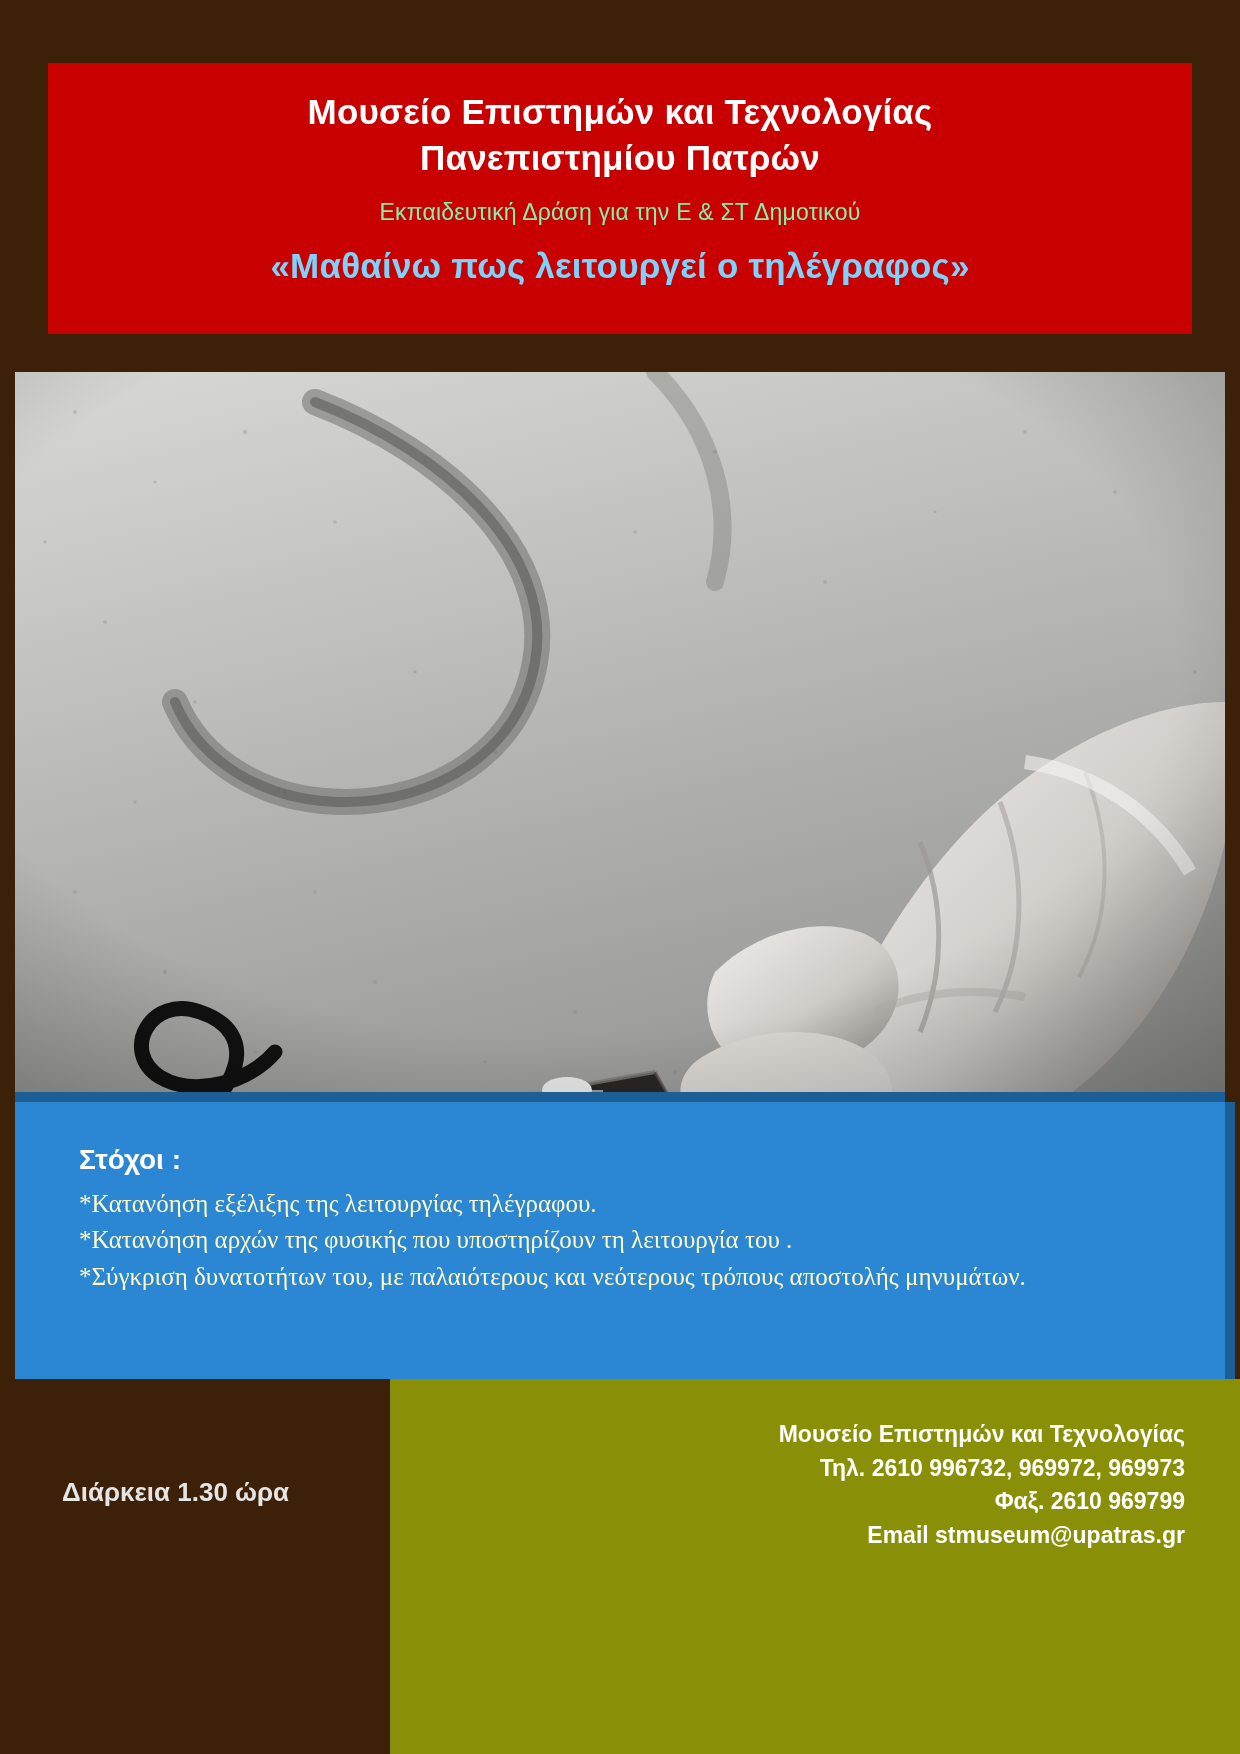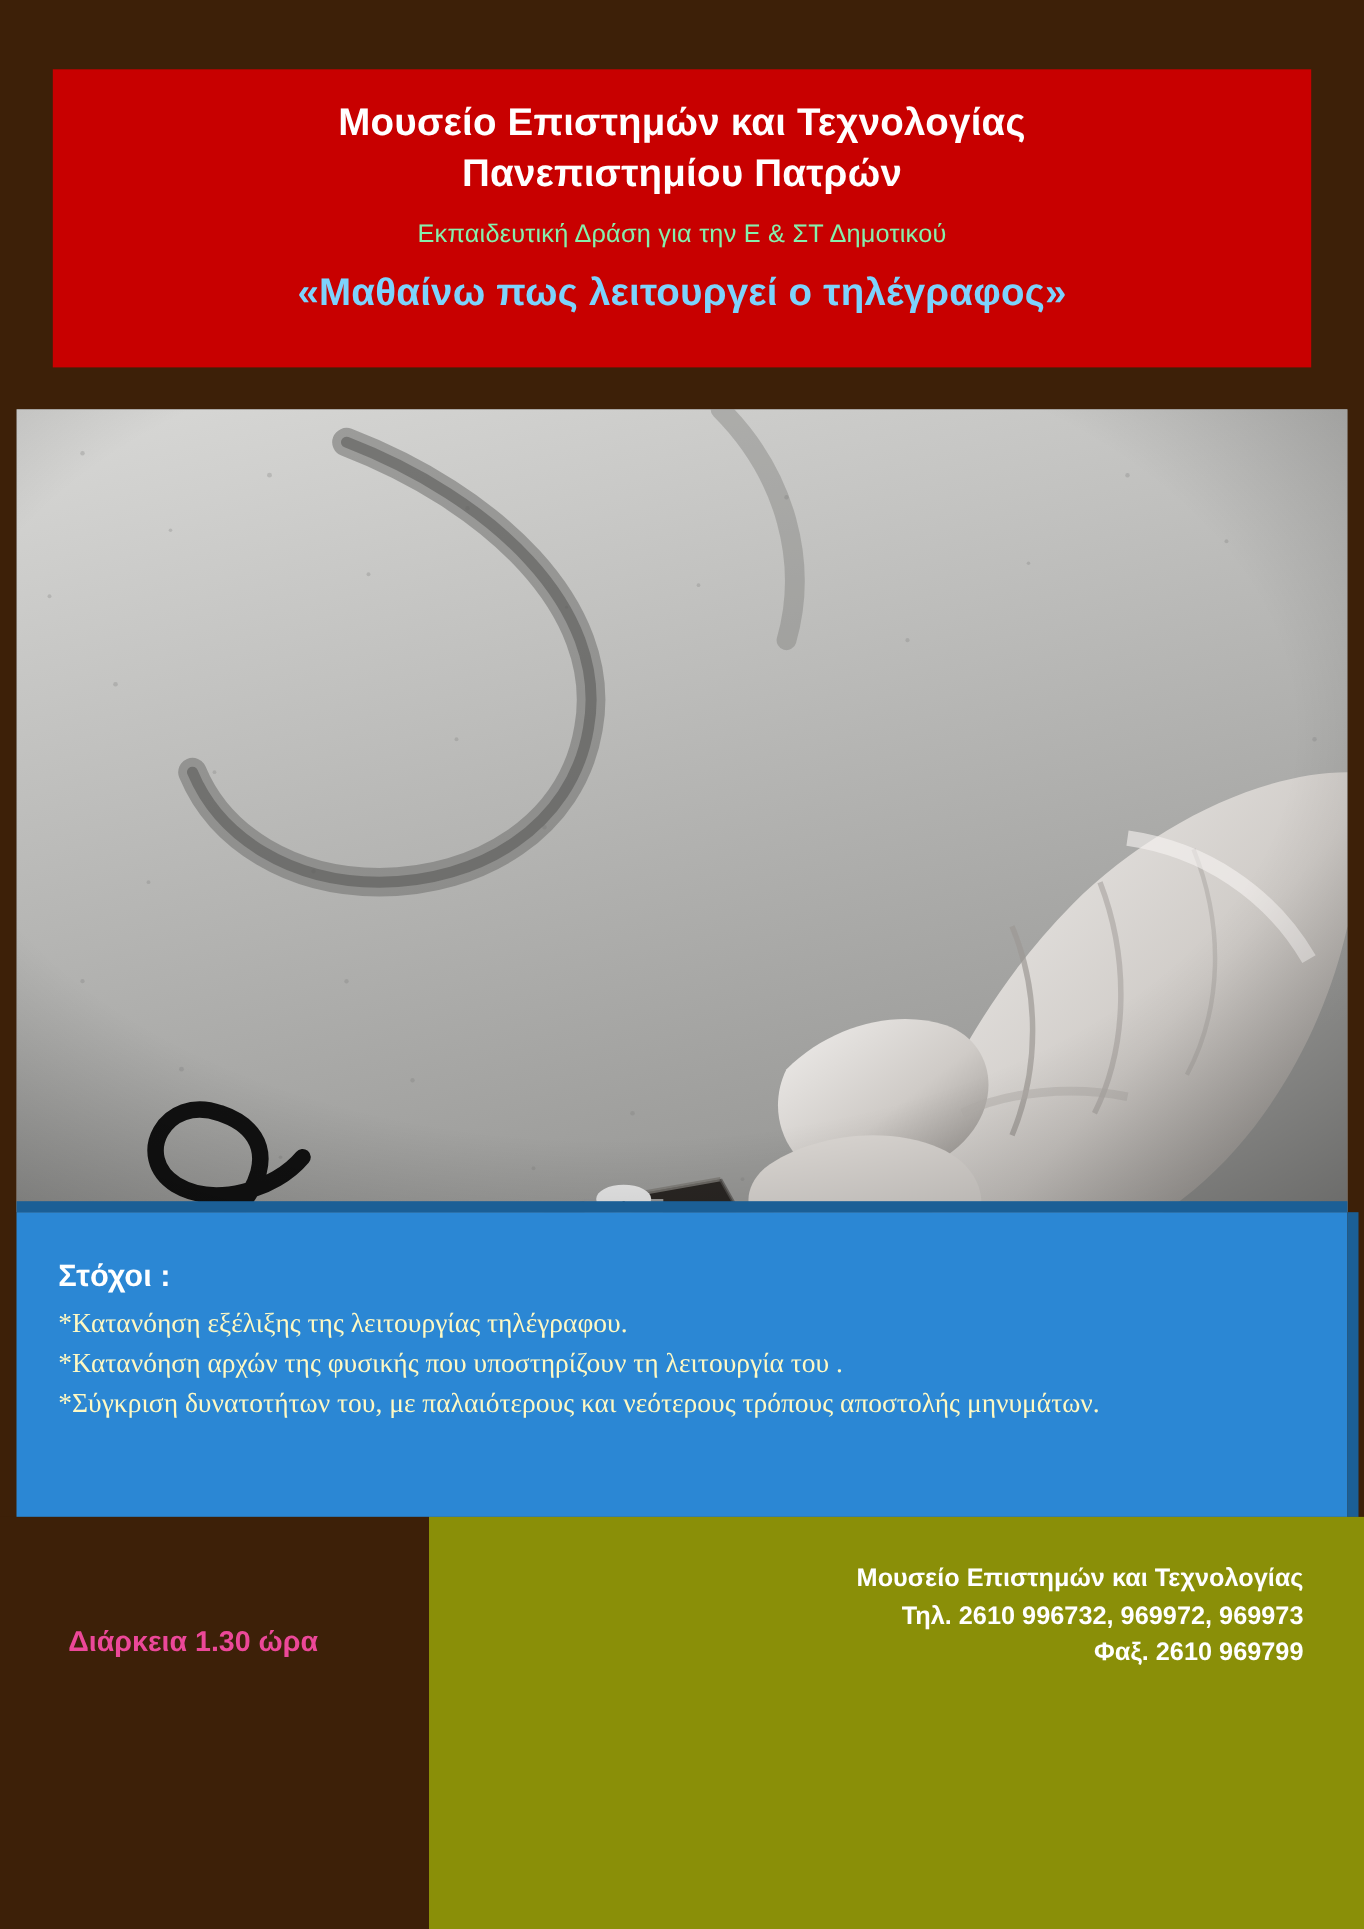--- a/index.html
+++ b/index.html
@@ -81,21 +81,21 @@
 
   
   .blue-panel {
     position: absolute;
     left: 15px;
     top: 1102px;
     width: 1210px;
     height: 277px;
     background: #2b87d4;
     box-sizing: border-box;
-    padding: 42px 60px 0 38px;
+    padding: 42px 60px 0 64px;
   }
   .blue-panel .shadow-top {
     position: absolute;
     left: 0; top: -10px;
     width: 1210px; height: 10px;
     background: #1b5f96;
   }
   .blue-panel .shadow-right {
     position: absolute;
     right: -10px; top: 0;
@@ -122,21 +122,21 @@
     left: 0;
     top: 1379px;
     width: 390px;
     height: 375px;
     background: #3d2008;
   }
   .duration {
     position: absolute;
     left: 62px;
     top: 1477px;
-    color: #ec4899;
+    color: #e5e5e5;
     font-size: 26px;
     font-weight: bold;
   }
   .footer-olive {
     position: absolute;
     left: 390px;
     top: 1379px;
     width: 850px;
     height: 375px;
     background: #8a8f08;
@@ -366,14 +366,15 @@
 
   <div class="footer-left"></div>
   <div class="footer-olive"></div>
 
   <div class="duration">Διάρκεια 1.30 ώρα</div>
 
   <div class="contact">
     <span class="ln">Μουσείο Επιστημών και Τεχνολογίας</span>
     <span class="ln">Τηλ. 2610 996732, 969972, 969973</span>
     <span class="ln">Φαξ. 2610 969799</span>
+    <span class="ln">Email stmuseum@upatras.gr</span>
   </div>
 </div>
 
 </body></html>

